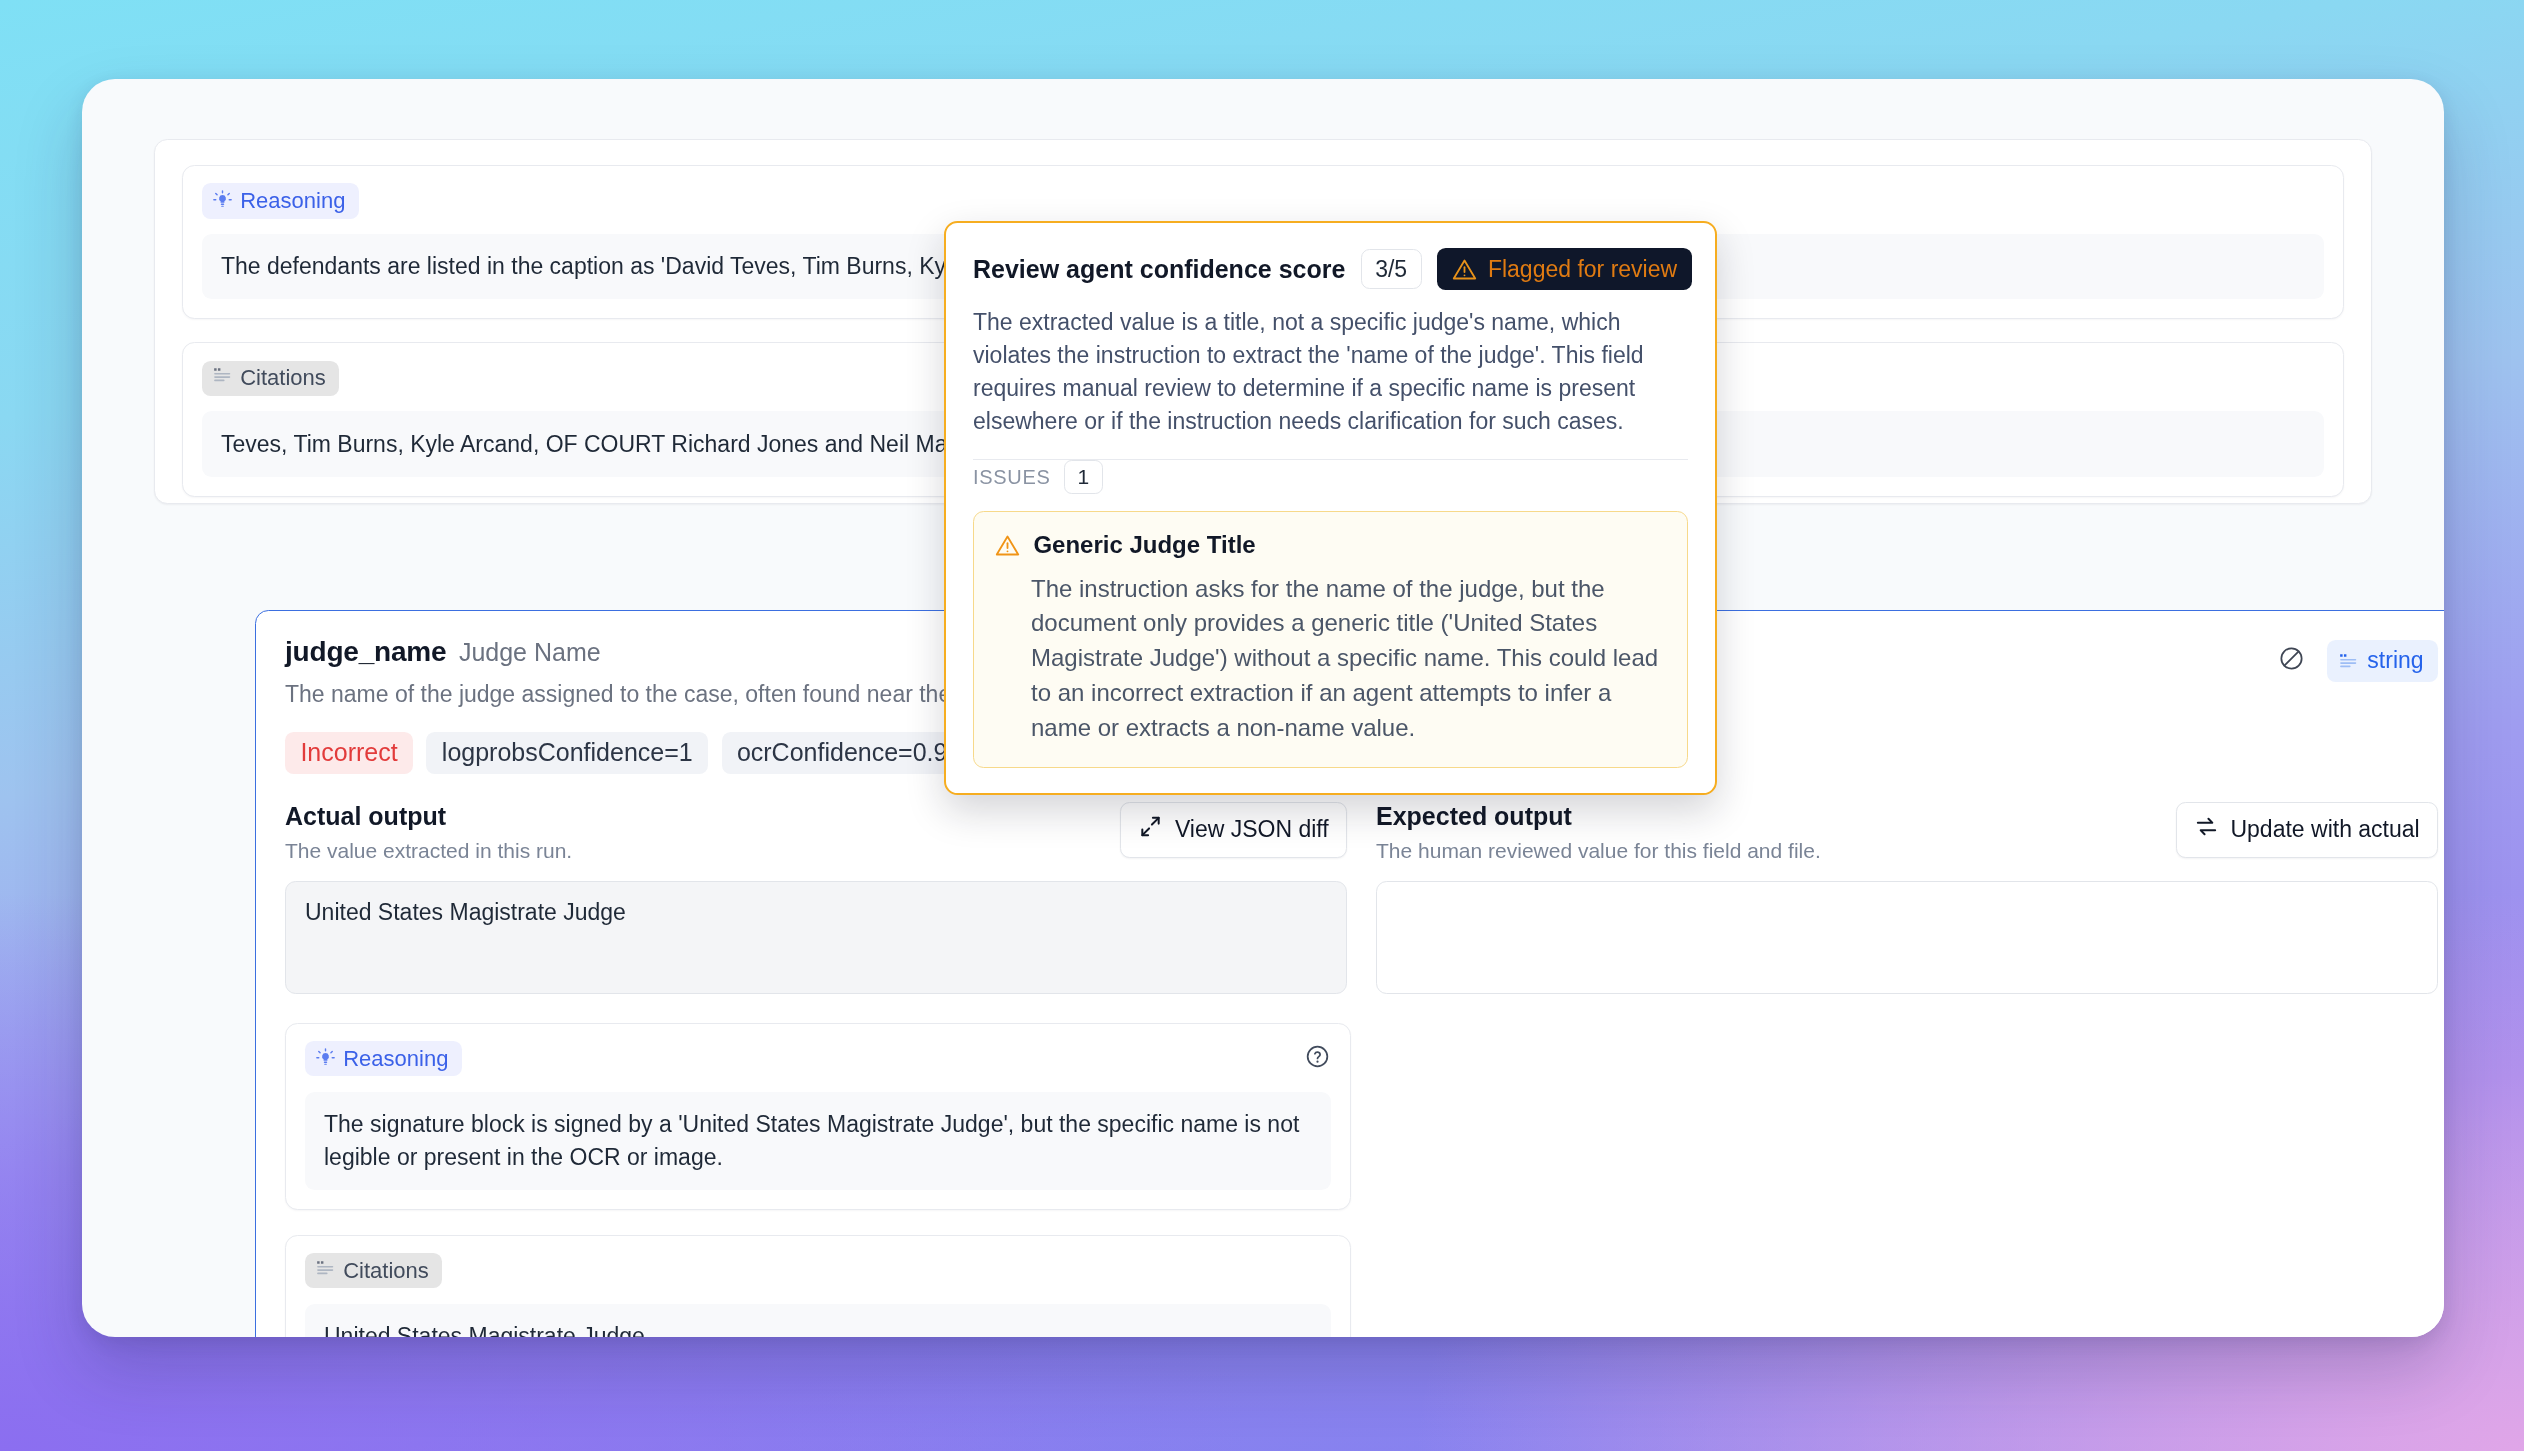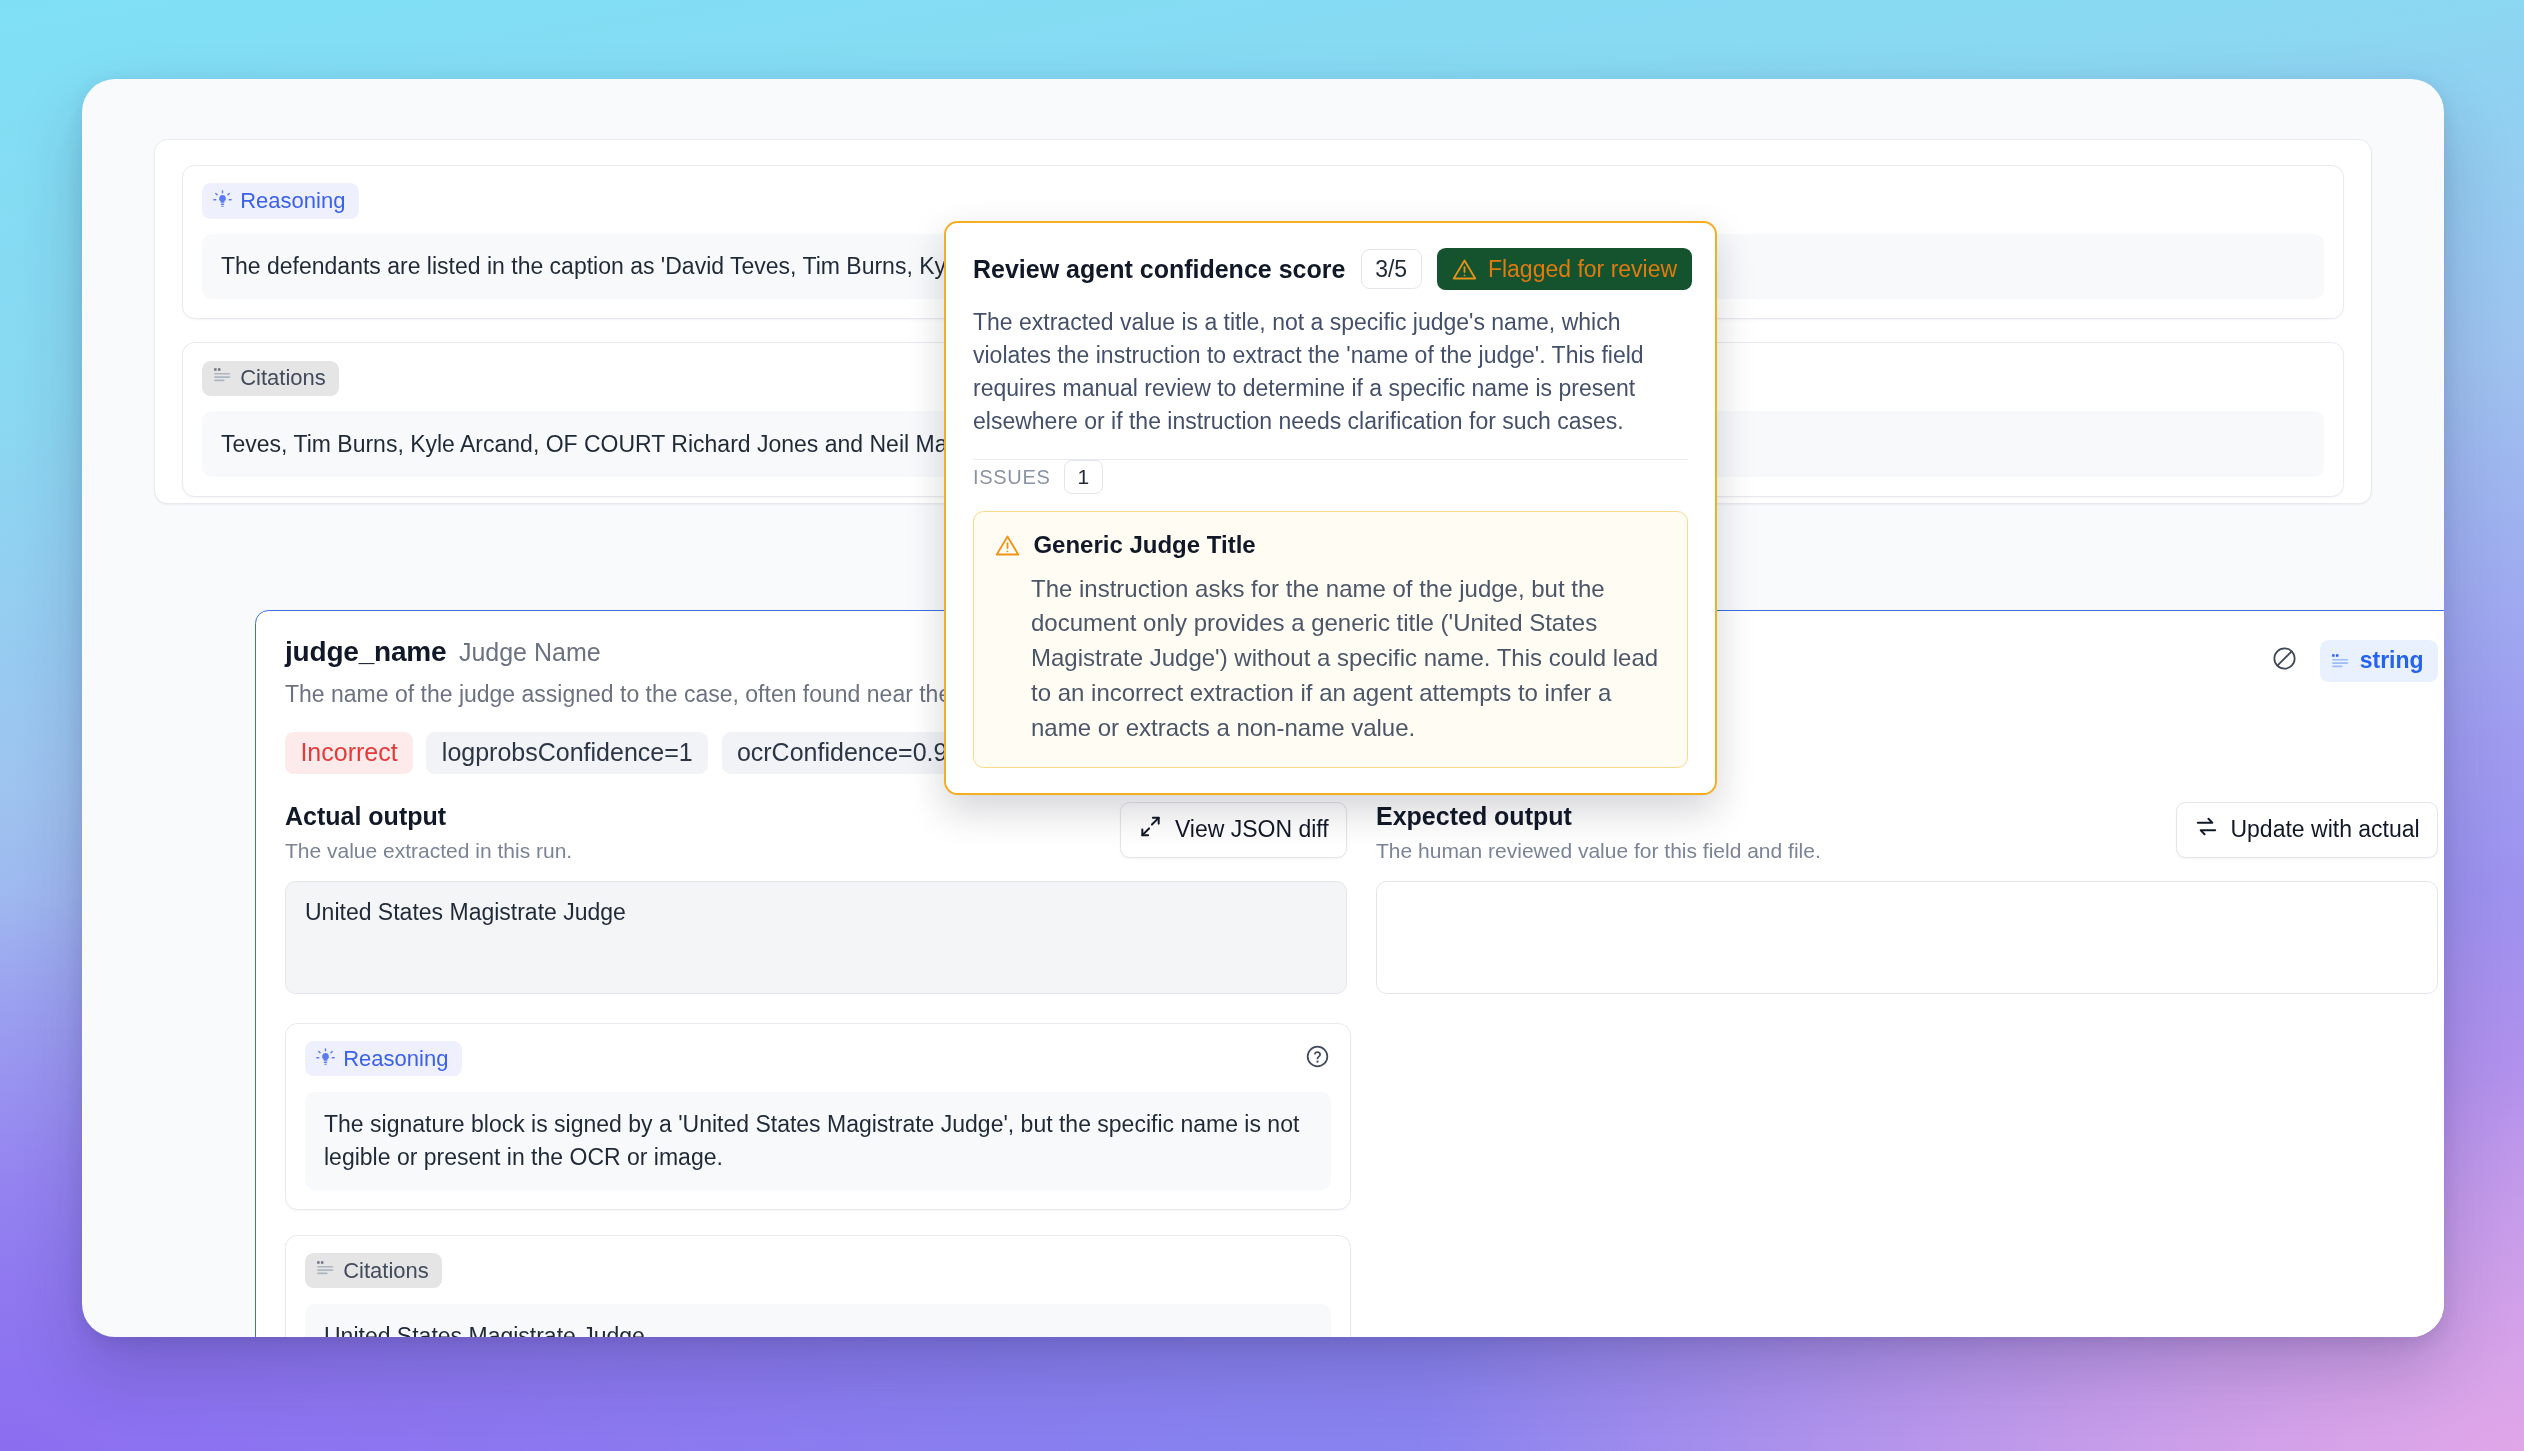--- a/index.html
+++ b/index.html
@@ -92,21 +92,20 @@
   .field-key { font-size: 28px; font-weight: 700; color: #111827; letter-spacing: -0.2px; }
   .field-label { font-size: 25px; color: #6b7280; }
   .field-desc { margin-top: 12.5px; font-size: 23px; color: #6b7280; }
 
   .head-right { display: flex; align-items: center; gap: 21px; padding-top: 3.8px; }
   .badge-type {
     display: inline-flex; align-items: center; gap: 9.6px;
     background: #eaf1fe; color: #2563eb;
     border-radius: 8.6px; padding: 7.7px 14.4px 7.7px 11.5px;
     font-size: 23px;
-    font-weight: bold;
   }
 
   .tag-row { display: flex; align-items: center; gap: 13.4px; margin-top: 23px; }
   .tag {
     border-radius: 8.6px;
     padding: 8.6px 15.4px;
     font-size: 25px;
     line-height: 1;
     background: #f1f3f7;
     color: #2c3545;
@@ -184,21 +183,21 @@
   .score-badge {
     border: 1px solid #e2e5ea;
     border-radius: 8.6px;
     padding: 5.8px 13.4px;
     font-size: 23px;
     color: #1f2937;
     background: #fff;
   }
   .flag-pill {
     display: inline-flex; align-items: center; gap: 10.6px;
-    background: #14532d;
+    background: #0f172a;
     color: #e07b12;
     border-radius: 8.6px;
     padding: 7.7px 15.4px;
     font-size: 23px;
     white-space: nowrap;
   }
   .pop-body {
     margin-top: 15.4px;
     font-size: 23px;
     line-height: 1.44;

